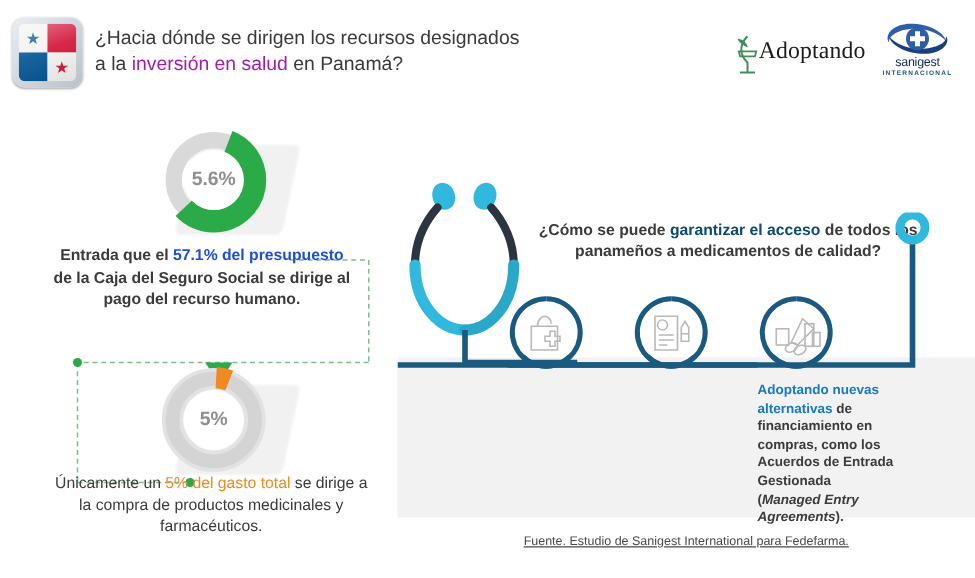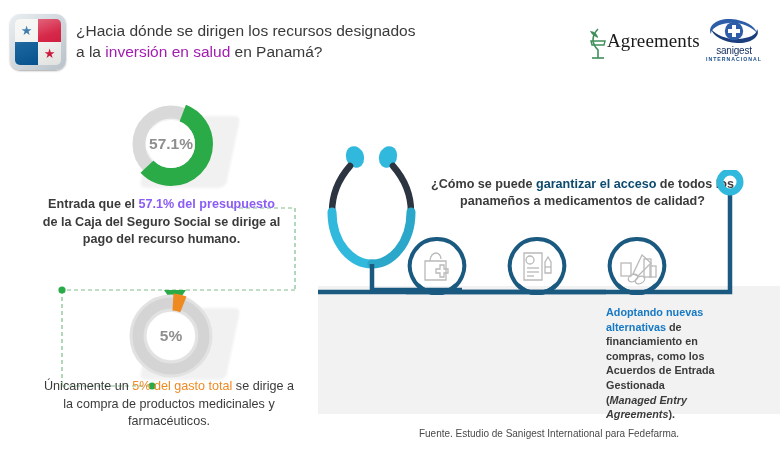--- a/index.html
+++ b/index.html
@@ -80,21 +80,21 @@
     display:flex;align-items:center;justify-content:center;
     font-size:15.5px;font-weight:bold;color:#8e8e8e;
   }
   #donut-5 .donut-label{color:#8e8e8e;}
 
   
   #text-57{
     left:40px;top:196px;width:243px;text-align:center;
     font-size:12.6px;line-height:17.5px;font-weight:bold;color:#3b3b3b;
   }
-  .hl-green{color:#8b5cf6;margin-top:32px;}
+  .hl-green{color:#1d4ed8;margin-top:32px;}
   .hl-orange{color:#ef8a22;}
   #text-5{
     left:44px;top:378px;width:250px;text-align:center;
     font-size:12.6px;line-height:17.5px;font-weight:normal;color:#3b3b3b;
   }
 
   
   #flow-dashes{left:0;top:90px;width:330px;height:330px;}
 
   
@@ -119,21 +119,21 @@
 
   .col{position:absolute;font-size:10.8px;line-height:14.6px;color:#3b3b3b;font-weight:bold;}
   .col .hl{color:#1779c4;}
   .col .it{font-style:italic;font-weight:bold;}
   #col-1{left:403px;top:305px;width:92px;}
   #col-2{left:503px;top:305px;width:98px;}
   #col-3{left:606px;top:305px;width:112px;}
 
   #source-note{
     left:318px;top:428px;width:462px;text-align:center;
-    font-size:10px;color:#4a4a4a;font-weight:normal;
+    font-size:10px;color:#4a4a4a;font-weight:normal;text-decoration:underline;
   }
 </style>
 </head>
 <body>
 
 <div class="stage">
 
   <div class="abs" id="header-bar">
 
     <div class="abs" id="flag-badge">
@@ -155,21 +155,21 @@
       <span>a la </span><b>inversión en salud</b><span> en Panamá?</span>
     </div>
 
     <div class="abs" id="logo-fedefarma">
       <svg width="26" height="36" viewBox="0 0 26 36" style="position:absolute;left:0;top:1px;">
         <path d="M13 4 C10 7 8 11 8 15 C8 20 11 23 13 25 L13 33" stroke="#3f8f5a" stroke-width="1.6" fill="none"></path>
         <path d="M13 13 C9 11 6 9 5 6 C9 6 12 9 13 12 Z" fill="#3f8f5a"></path>
         <path d="M6 16 L20 16 L19 20 L7 20 Z" fill="none" stroke="#3f8f5a" stroke-width="1.4"></path>
         <line x1="7" y1="33" x2="19" y2="33" stroke="#3f8f5a" stroke-width="1.6"></line>
       </svg>
-      <div id="fedefarma-word">Agreements</div>
+      <div id="fedefarma-word">Adoptando</div>
     </div>
 
     <div class="abs" id="logo-sanigest">
       <svg width="62" height="30" viewBox="0 0 62 30" style="position:absolute;left:0;top:0;">
         <path d="M8 18 C4 10 14 2 28 3 C42 4 52 10 54 17 C48 10 36 6 26 7 C16 8 8 12 8 18 Z" fill="#2f5ea8"></path>
         <path d="M54 13 C58 20 48 28 34 27 C20 26 10 20 8 13 C14 20 26 24 36 23 C46 22 54 19 54 13 Z" fill="#1b3f7d"></path>
         <circle cx="31" cy="15" r="9.2" fill="#2f5ea8"></circle>
         <path d="M29 9 h4 v4 h4 v4 h-4 v4 h-4 v-4 h-4 v-4 h4 Z" fill="#ffffff"></path>
       </svg>
       <div id="sanigest-word">sanigest</div>
@@ -191,21 +191,21 @@
 
   <div class="abs donut-wrap" id="donut-57">
     <div class="donut-shadow"></div>
     <svg width="108" height="100" viewBox="0 0 108 100" style="position:absolute;left:0;top:0;">
       <circle cx="50" cy="50" r="32" fill="none" stroke="#d9d9d9" stroke-width="13"></circle>
       <circle cx="50" cy="50" r="32" fill="none" stroke="#ffffff" stroke-width="10"></circle>
       <circle cx="50" cy="50" r="32" fill="none" stroke="#d9d9d9" stroke-width="11"></circle>
       <circle cx="50" cy="50" r="33" fill="none" stroke="#2bab47" stroke-width="18" stroke-dasharray="118.3 89.1" stroke-dashoffset="-12" transform="rotate(-90 50 50)"></circle>
       <circle cx="50" cy="50" r="24" fill="#ffffff"></circle>
     </svg>
-    <div class="donut-label">57.1%</div>
+    <div class="donut-label">5.6%</div>
   </div>
 
   <div class="abs" id="text-57">
     <span>Entrada que el </span><span class="hl-green">57.1% del presupuesto</span><span> de la Caja del Seguro Social se dirige al pago del recurso humano.</span>
   </div>
 
   <div class="abs donut-wrap" id="donut-5">
     <div class="donut-shadow"></div>
     <svg width="108" height="100" viewBox="0 0 108 100" style="position:absolute;left:0;top:0;">
       <circle cx="50" cy="50" r="33" fill="none" stroke="#e2e2e2" stroke-width="17"></circle>

